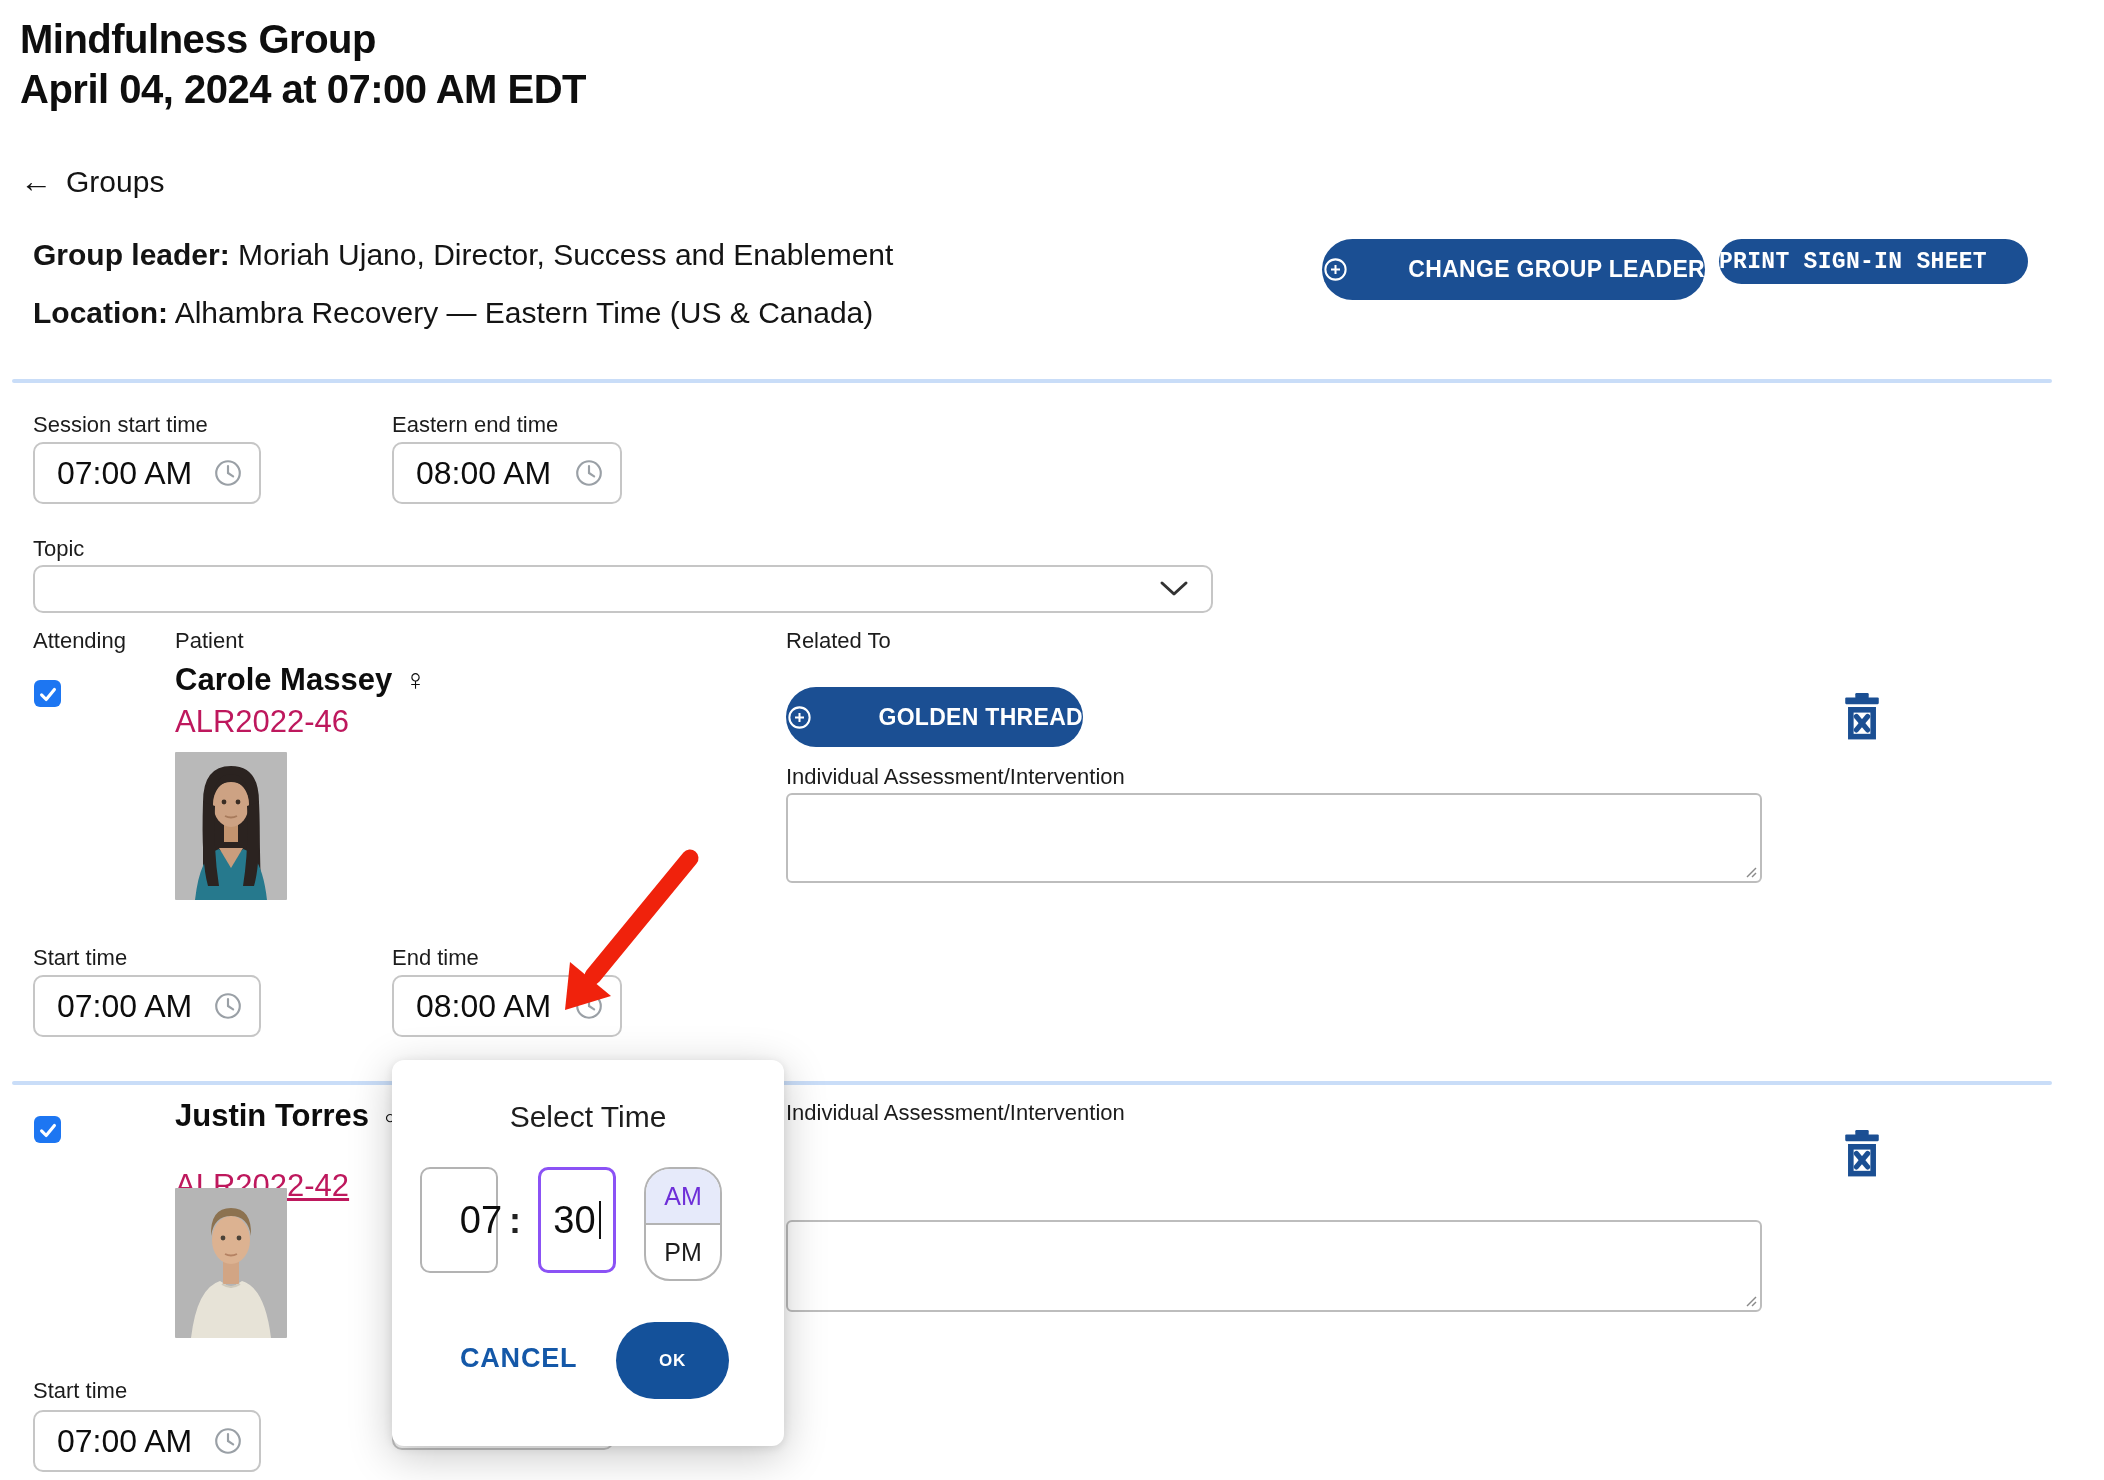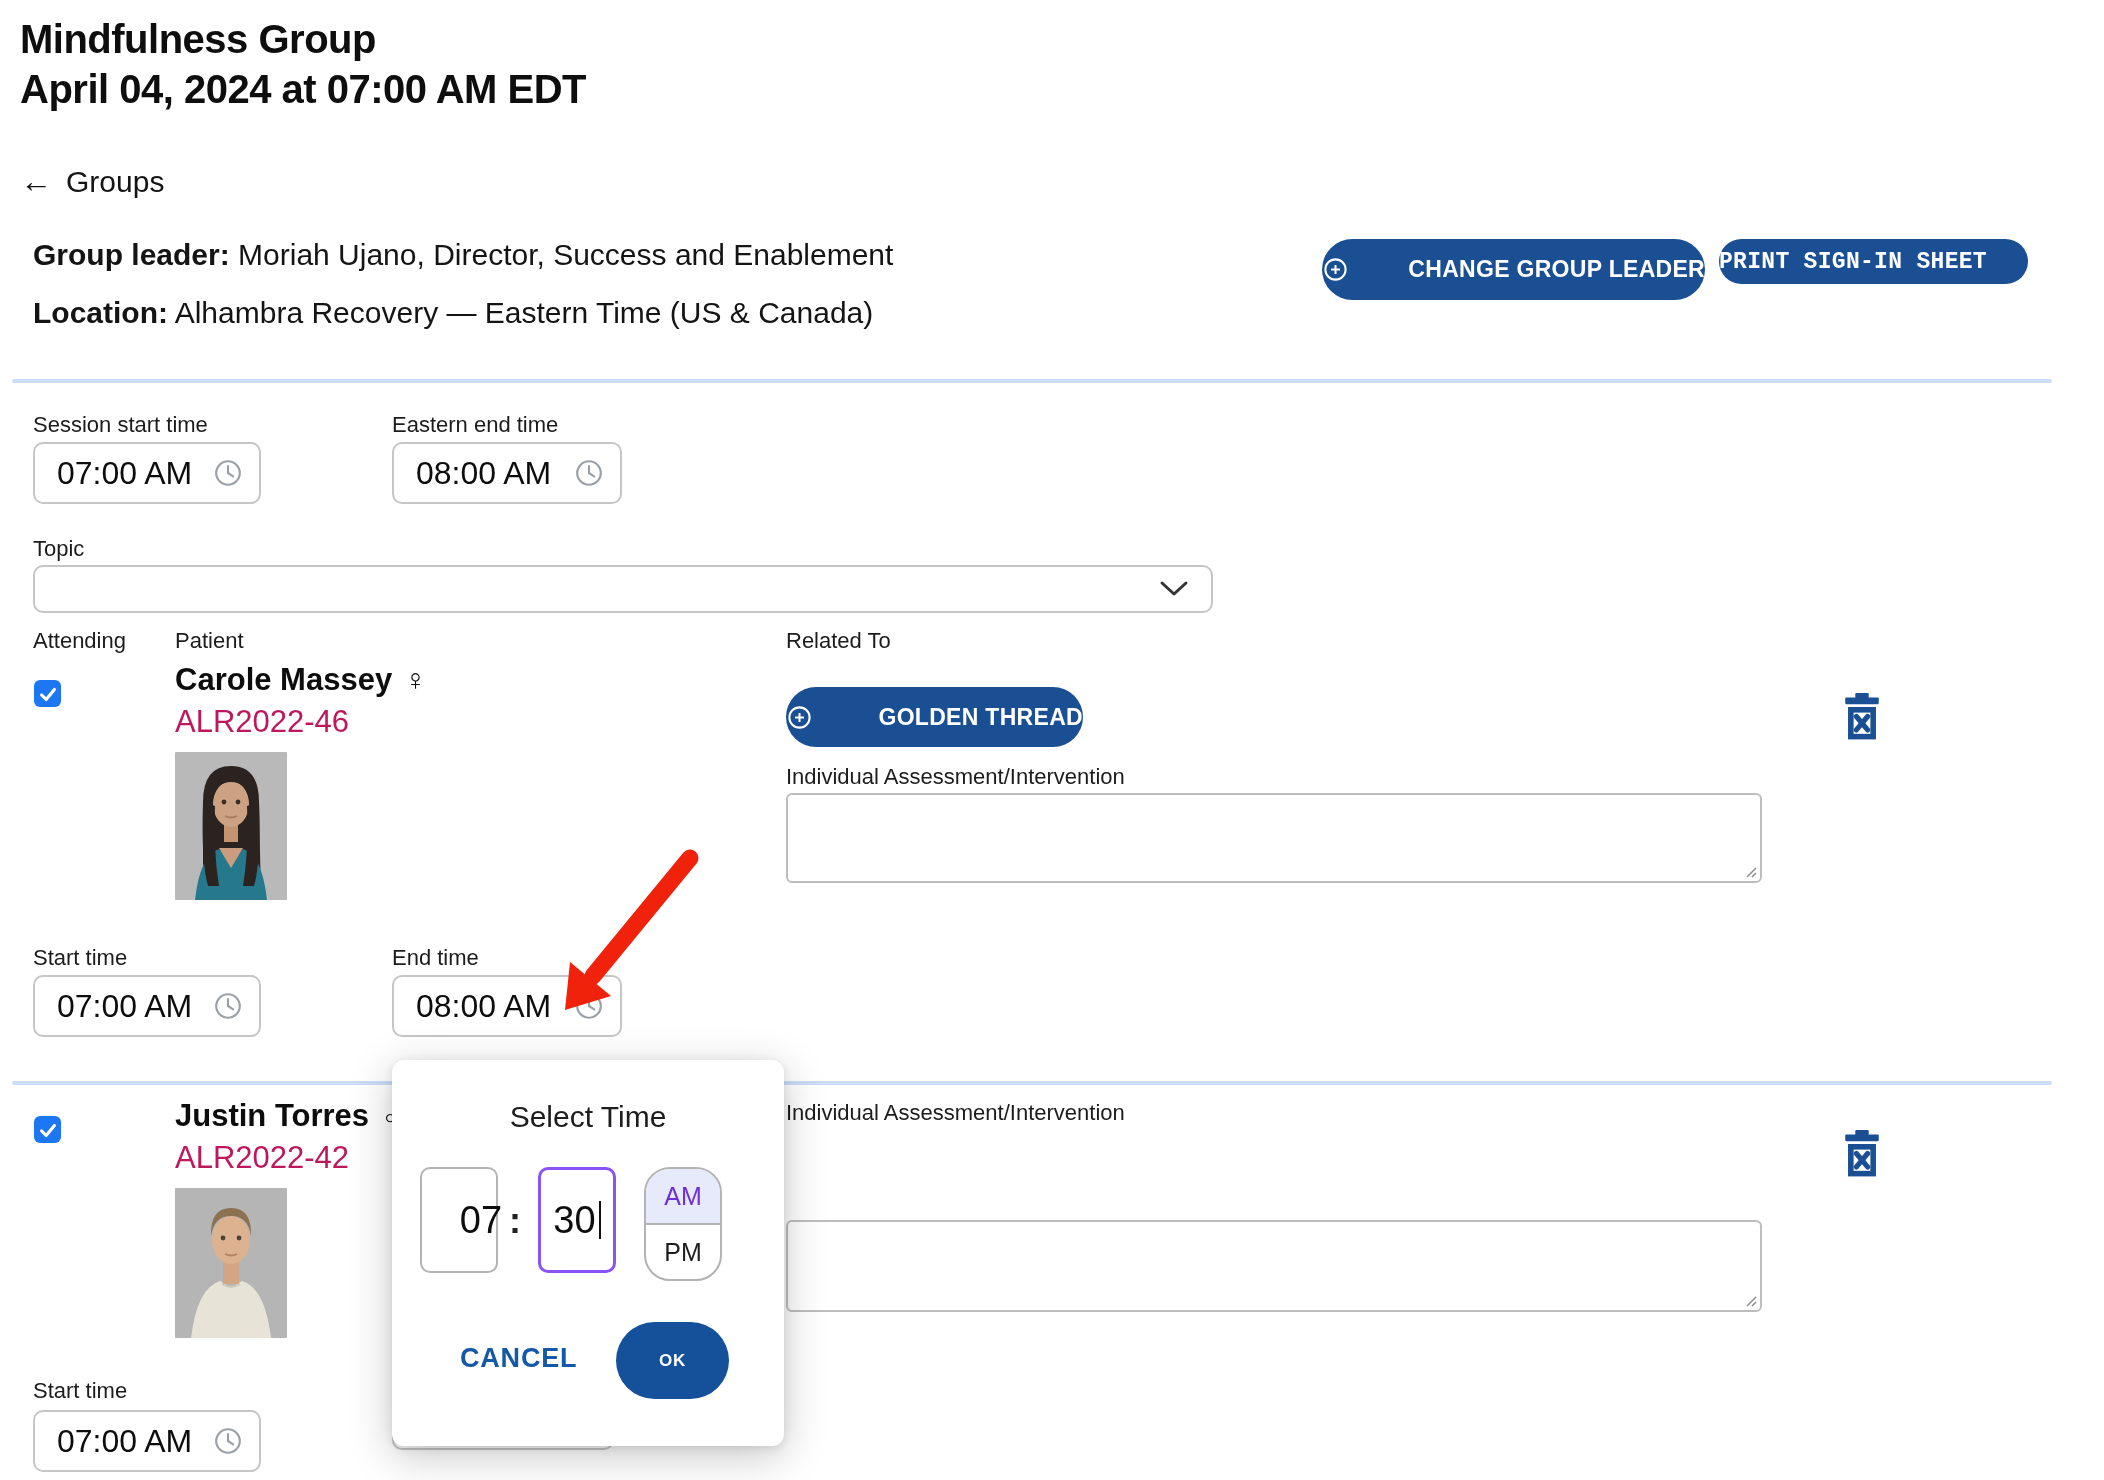--- a/index.html
+++ b/index.html
@@ -257,21 +257,21 @@
 
   <div class="abs checkbox" style="left:34px; top:1116px;">
     <svg width="22" height="22" viewBox="0 0 24 24">
       <polyline points="5,13 10,18 19,7" fill="none" stroke="#fff" stroke-width="3.4" stroke-linecap="round" stroke-linejoin="round"></polyline>
     </svg>
   </div>
 
   <div class="abs patient-name" style="left:175px; top:1098px;">
     <span>Justin Torres</span><span class="gender">♂</span>
   </div>
-  <div class="abs patient-mrn" style="left:175px; top:1140px;">ALR2022-42</div>
+  <div class="abs patient-mrn" style="left:175px; top:1168px;text-decoration:underline;">ALR2022-42</div>
 
   <div class="abs photo" style="left:175px; top:1188px; width:112px; height:150px;">
     <svg width="112" height="150" viewBox="0 0 112 150">
       <rect width="112" height="150" fill="#b5b5b5"></rect>
       <path d="M16 150 Q22 100 45 93 L56 100 L67 93 Q90 100 96 150 Z" fill="#e7e3d7"></path>
       <rect x="48" y="72" width="16" height="24" fill="#d2a584"></rect>
       <ellipse cx="56" cy="52" rx="19" ry="24" fill="#dcb291"></ellipse>
       <path d="M36 48 Q35 20 56 20 Q77 20 76 48 Q73 28 56 28 Q39 28 36 48 Z" fill="#8c7250"></path>
       <circle cx="48" cy="50" r="2.4" fill="#4a4238"></circle>
       <circle cx="64" cy="50" r="2.4" fill="#4a4238"></circle>

